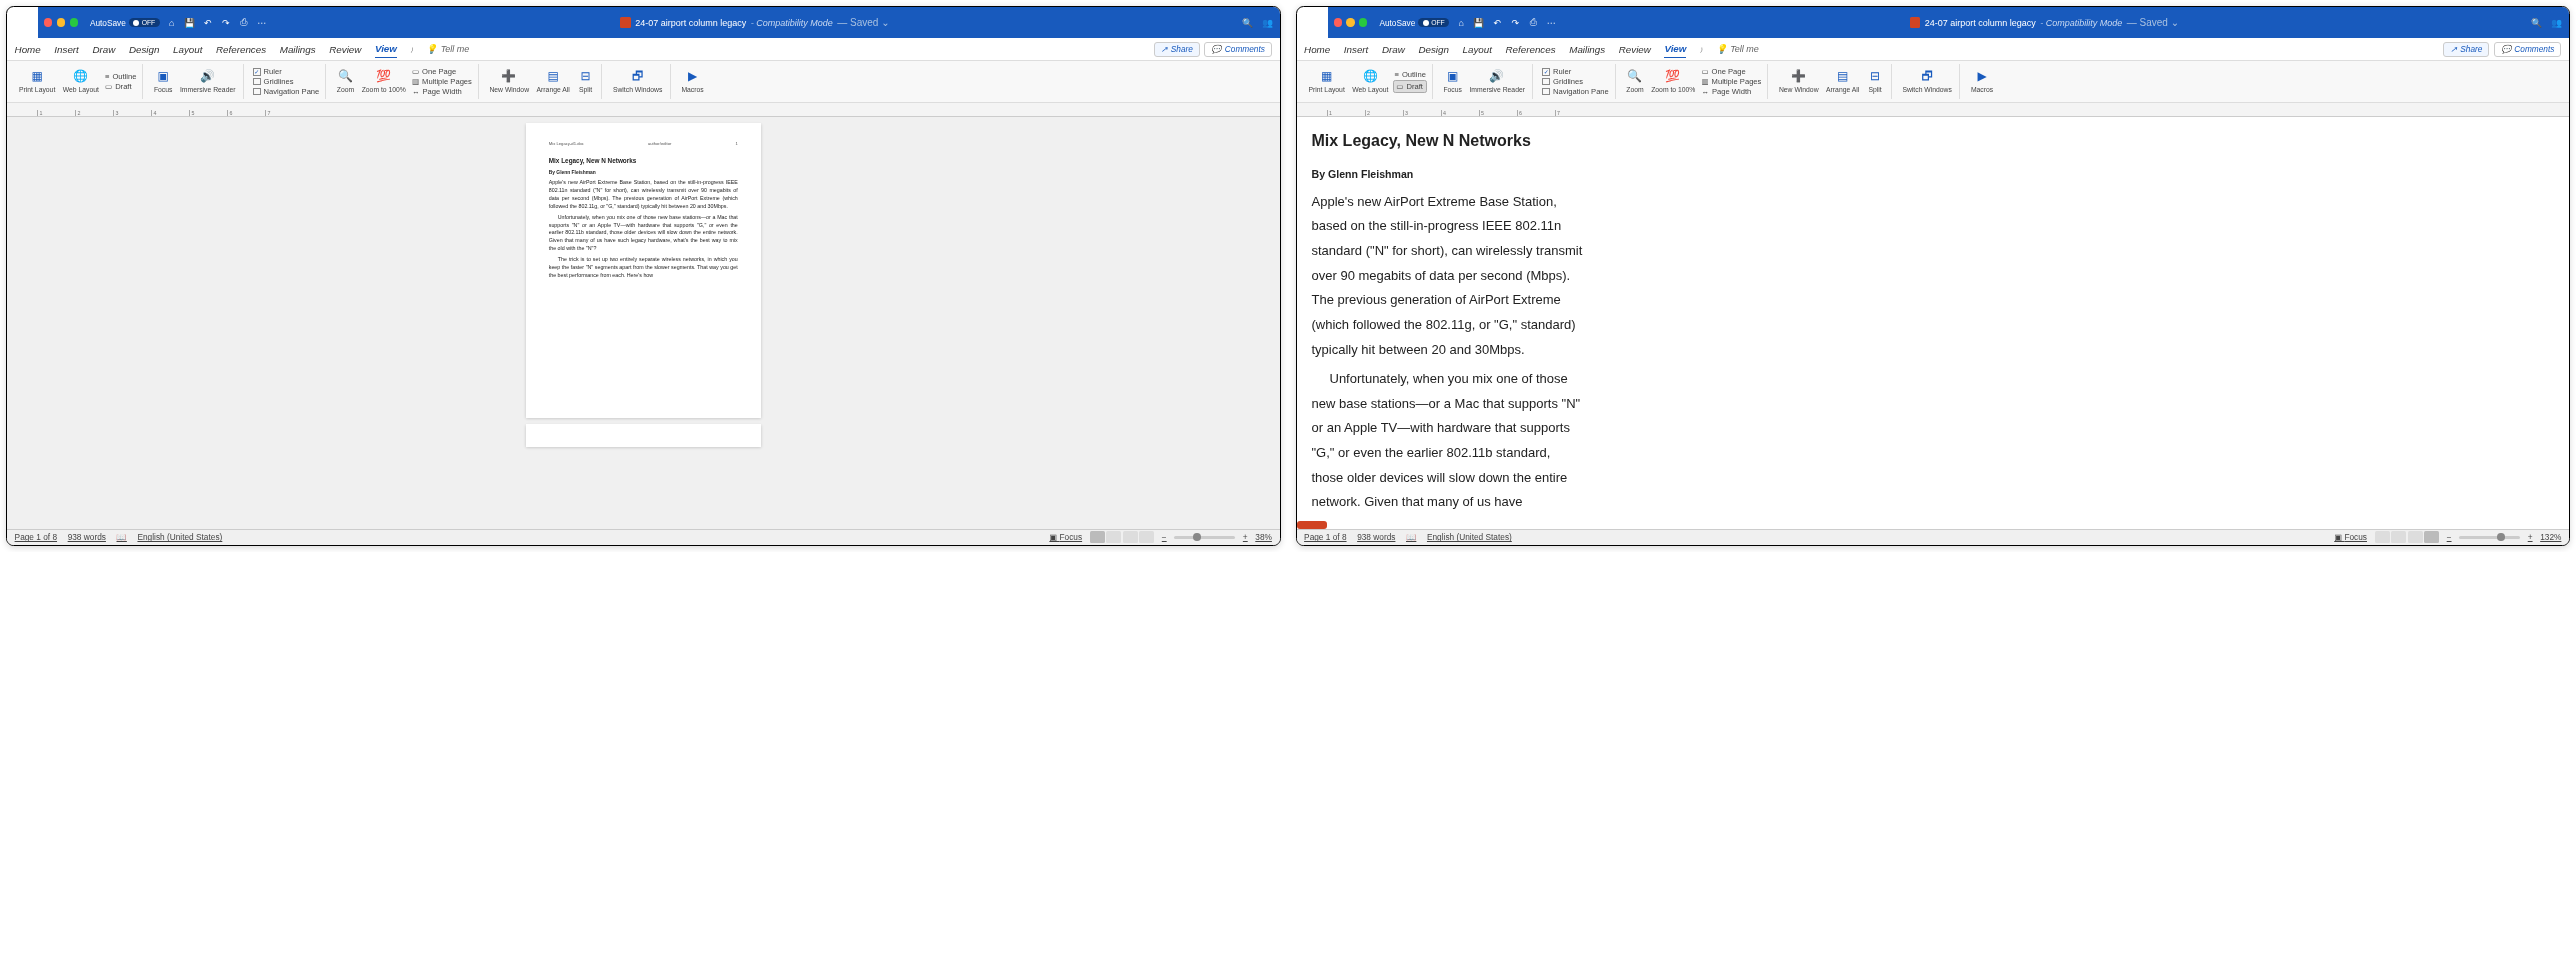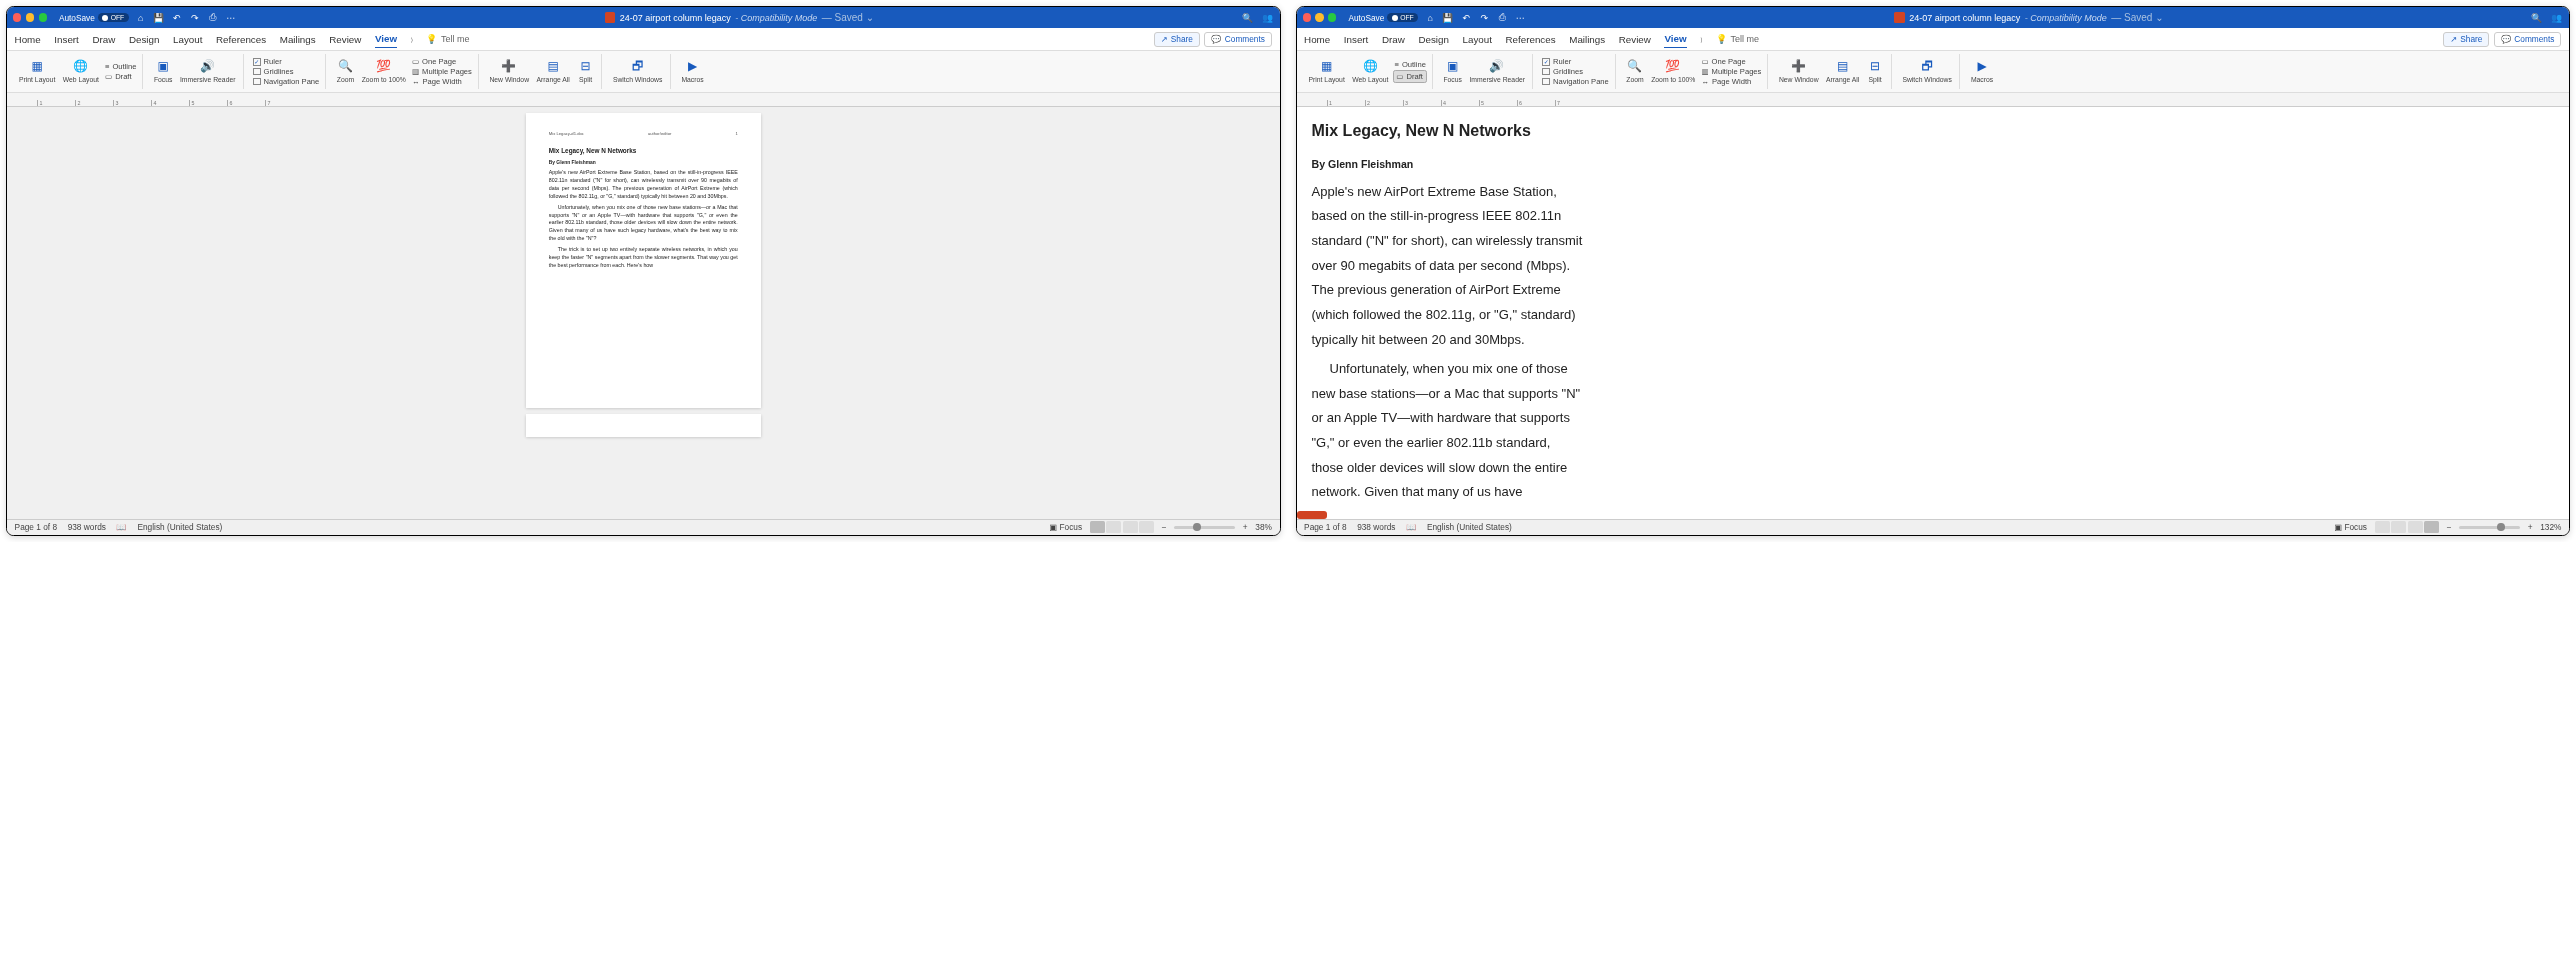--- a/index.html
+++ b/index.html
@@ -1,32 +1,32 @@
 <!DOCTYPE html>
 <html style="font-size:12px"><head>
 <meta charset="utf-8">
 <style>
   * { box-sizing: border-box; margin: 0; padding: 0; font-family: -apple-system, "Segoe UI", sans-serif; }
   body { background: #fff; display: flex; gap: 15px; padding: 6px; }
   .window { flex: 1; border: 0.8px solid #000; border-radius: 7.6px; overflow: hidden; display: flex; flex-direction: column; background: #fff; box-shadow: 0 1.5px 6px rgba(0,0,0,0.15); }
-  .titlebar { background: #185ABD; color: #fff; height: 21px; display: flex; align-items: center; padding: 0 6px; font-size: 9px; gap: 6px; }
+  .titlebar { background: #185ABD; color: #fff; height: 31px; display: flex; align-items: center; padding: 0 6px; font-size: 9px; gap: 6px; margin-left: 31px; }
   .traffic { display: flex; gap: 4.5px; margin-right: 6px; }
   .dot { width: 8.3px; height: 8.3px; border-radius: 50%; }
   .dot.r { background: #ff5f57; } .dot.y { background: #febc2e; } .dot.g { background: #28c840; }
   .autosave { font-size: 8.3px; display: flex; align-items: center; gap: 3px; }
   .pill { background: #0d3a7a; border-radius: 6px; padding: 0.8px 4.5px; font-size: 6.8px; display: flex; align-items: center; gap: 2.3px; }
   .circle { width: 6px; height: 6px; border-radius: 50%; background: #fff; }
   .tb-icon { width: 12px; height: 12px; display: flex; align-items: center; justify-content: center; font-size: 9px; color: #fff; cursor: pointer; }
   .title-center { flex: 1; display: flex; justify-content: center; align-items: flex-end; gap: 4.5px; font-size: 9px; overflow: hidden; white-space: nowrap; }
   .title-center .doc { color: #fff; font-weight: 500; }
   .title-center .compat { color: #c8d8f0; font-style: italic; }
   .title-center .saved { color: #a8c0e0; font-size:10px;}
   .docicon { width: 10.6px; height: 10.6px; background: #d04423; border-radius: 1.5px; display: inline-block; }
   .title-right { display:flex; gap:7.6px; }
-  .tabs { background: #fff; display: flex; align-items: center; padding: 0 7.6px; height: 23px; gap: 13.6px; font-size: 9.8px; color: #333; border-bottom: 0.8px solid #ddd; }
+  .tabs { background: #fff; display: flex; align-items: center; padding: 0 7.6px; height: 23px; gap: 13.6px; font-size: 9.8px; color: #333; border-bottom: 0.8px solid #ddd; font-style: italic; }
   .tab { cursor: pointer; padding: 3px 0; }
   .tab.active { color: #185ABD; border-bottom: 1.5px solid #185ABD; font-weight: 600; }
   .tab-right { margin-left: auto; display: flex; gap: 4.5px; align-items: center; }
   .mini-btn { border: 0.8px solid #ccc; border-radius: 3px; padding: 1.5px 6px; font-size: 8.3px; display: flex; align-items: center; gap: 3px; cursor: pointer; color: #185ABD; }
   .mini-btn.share { background: #f0f6ff; }
   .ribbon { background: #f8f8f8; border-bottom: 0.8px solid #ddd; display: flex; padding: 3px 4.5px; gap: 3px; height: 42px; font-size: 7.6px; color: #444; }
   .rgroup { display: flex; gap: 1.5px; align-items: center; border-right: 0.8px solid #ddd; padding: 0 4.5px; }
   .rgroup:last-child { border-right: none; }
   .rbtn { display: flex; flex-direction: column; align-items: center; justify-content: center; padding: 1.5px 3px; cursor: pointer; border-radius: 2.3px; font-size: 6.8px; line-height: 1.2; text-align: center; gap: 1.5px; }
   .ricon { width: 16.6px; height: 16.6px; display: flex; align-items: center; justify-content: center; font-size: 12px; color: #185ABD; }
@@ -42,21 +42,21 @@
   .page h1 { font-size: 6.4px; font-weight: bold; margin-bottom: 3px; }
   .page .byline { font-size: 4.9px; font-weight: bold; margin-bottom: 3px; }
   .page p { text-align: justify; margin-bottom: 3px; text-indent: 9px; }
   .page p.first { text-indent: 0; }
   .page2 { background:#fff; width:235px; height:23px; box-shadow:0 0.8px 3px rgba(0,0,0,.2); margin-top:4.5px;}
   .draft-content { font-family: Georgia, serif; font-size: 13px; line-height: 1.9; color: #222; max-width: 272px; }
   .draft-content h1 { font-family: -apple-system, sans-serif; font-size: 16px; font-weight: bold; margin-bottom: 7.6px; }
   .draft-content .byline { font-family: -apple-system, sans-serif; font-size: 10.6px; font-weight: bold; margin-bottom: 6px; }
   .draft-content p { margin-bottom: 4.5px; }
   .draft-content p.ind { text-indent: 18px; }
-  .status { height: 16.6px; background: #f0f0f0; border-top: 0.8px solid #ccc; display: flex; align-items: center; padding: 0 7.6px; font-size: 8.3px; color: #444; gap: 10.6px; }
+  .status { height: 16.6px; background: #f0f0f0; border-top: 0.8px solid #ccc; display: flex; align-items: center; padding: 0 7.6px; font-size: 8.3px; color: #444; gap: 10.6px; text-decoration: underline; }
   .status .right { margin-left: auto; display: flex; align-items: center; gap: 7.6px; }
   .view-toggle { display: flex; gap: 1.5px; }
   .vt { width: 15px; height: 12px; background: #ddd; border-radius: 1.5px; cursor:pointer;}
   .vt.active { background: #bbb; }
   .slider { width: 61px; height: 2.3px; background: #ccc; position: relative; border-radius: 1.5px; }
   .slider .thumb { width: 7.6px; height: 7.6px; background: #888; border-radius: 50%; position: absolute; top: -3px; }
   .scroll-hint { position:absolute; bottom:0; left:0; height:7.6px; width:30px; background:#d04423; border-radius:3px;}
   .tellme { display:flex; align-items:center; gap:3px; color:#666; font-size:9px;}
   .chev { font-size:6px; color:#666;}
 </style>

